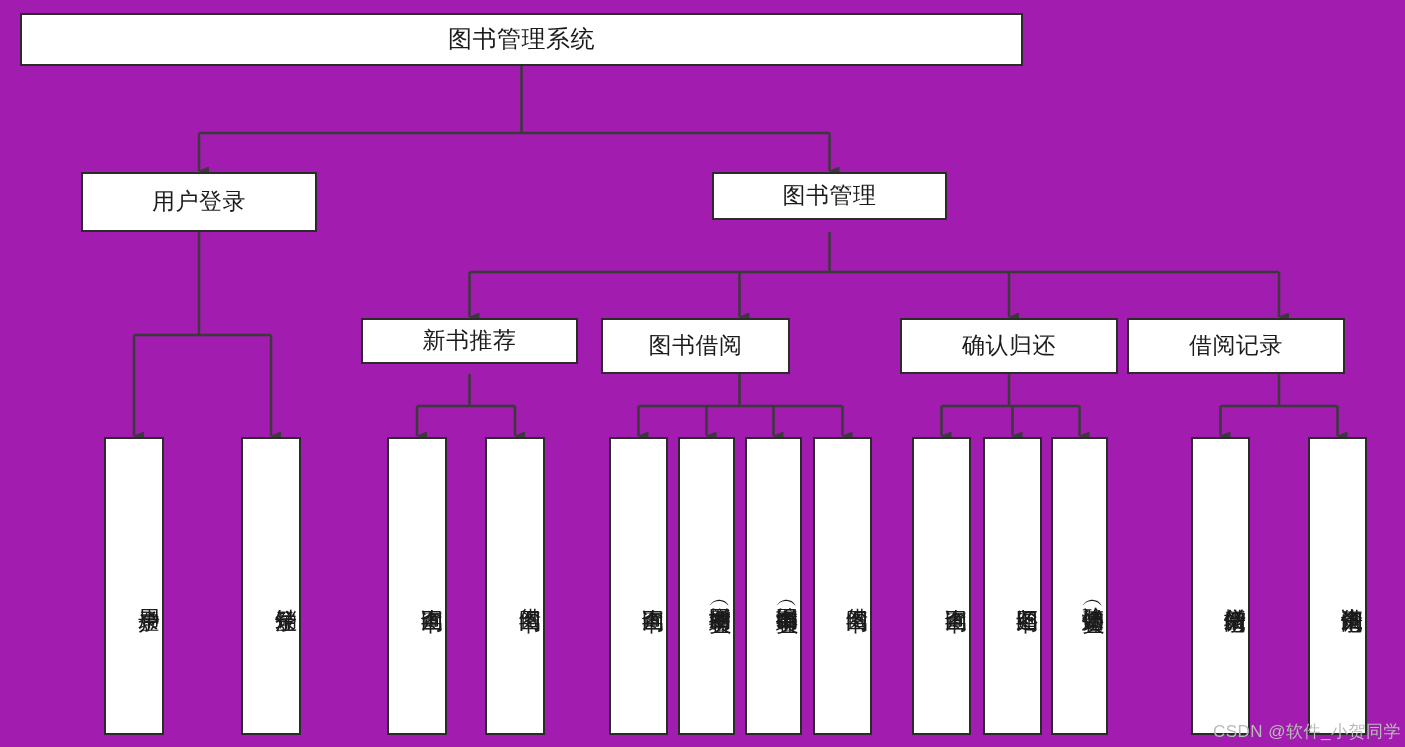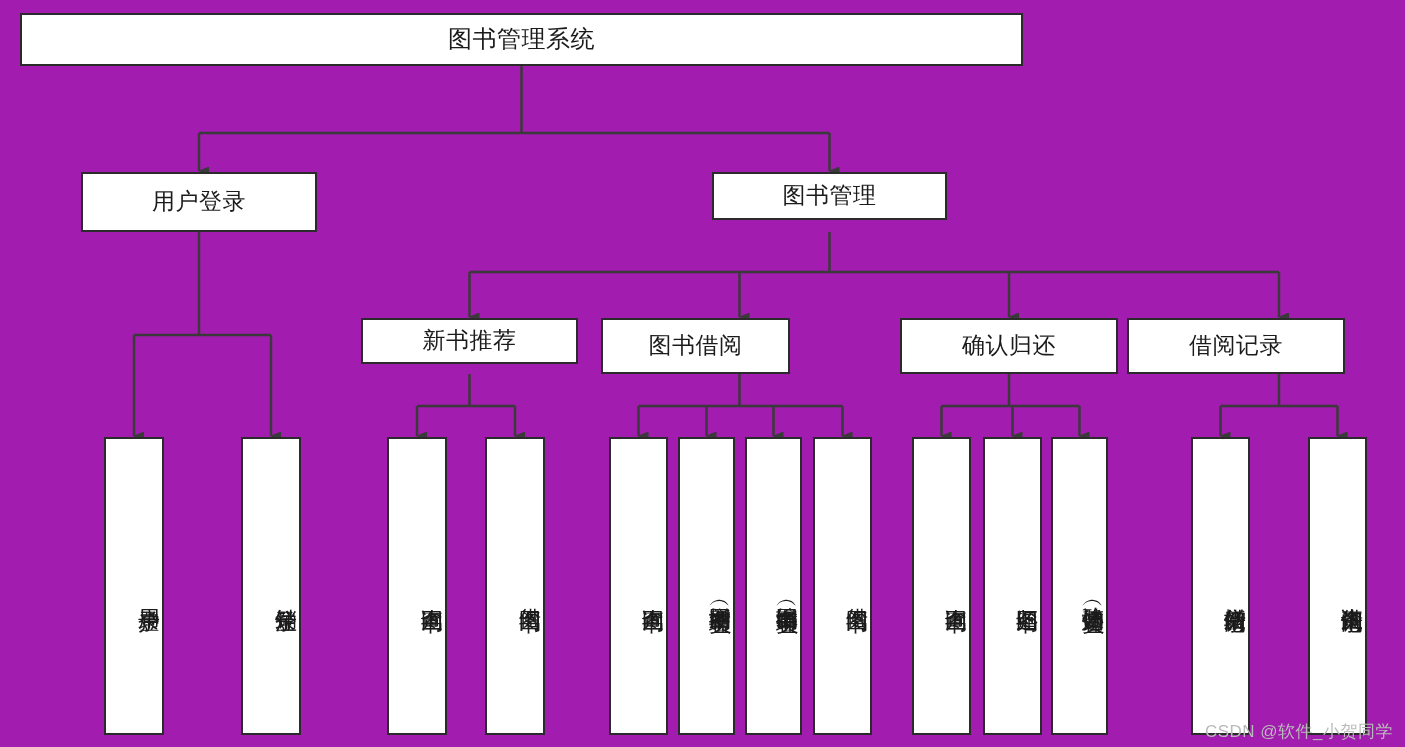--- a/index.html
+++ b/index.html
@@ -55,21 +55,21 @@
     justify-content: center;
   }
   .node.leaf .vtext {
     writing-mode: vertical-rl;
     text-orientation: upright;
     display: block;
     white-space: nowrap;
   }
   #watermark {
     position: absolute;
-    right: 12px;
+    right: 4px;
     bottom: 4px;
     font-size: 17px;
     color: #b9b9b9;
     white-space: nowrap;
     letter-spacing: 0.5px;
   }
 </style>
 </head>
 <body>
 

